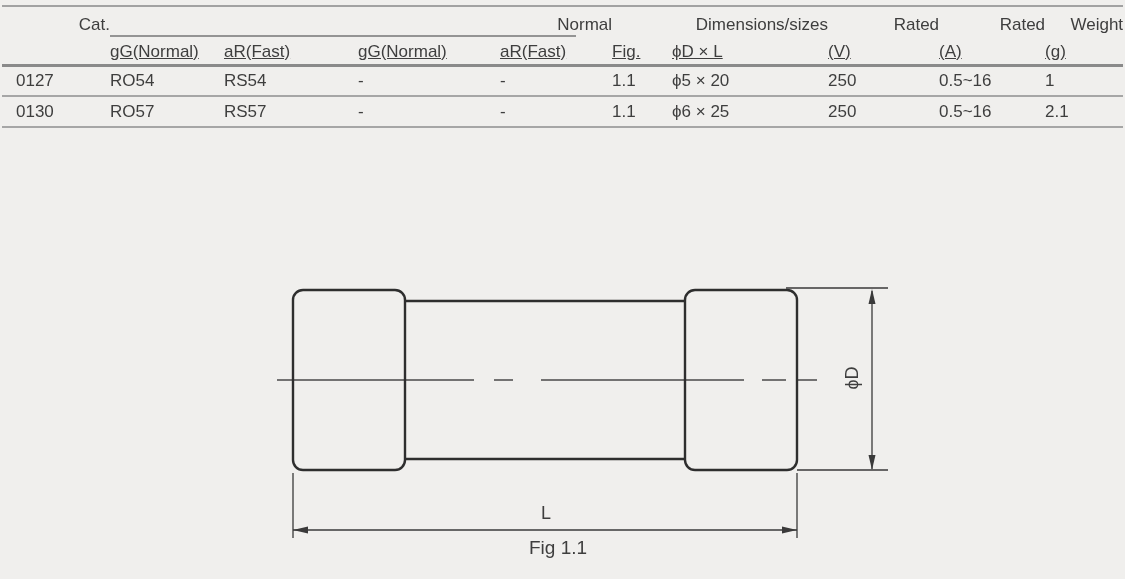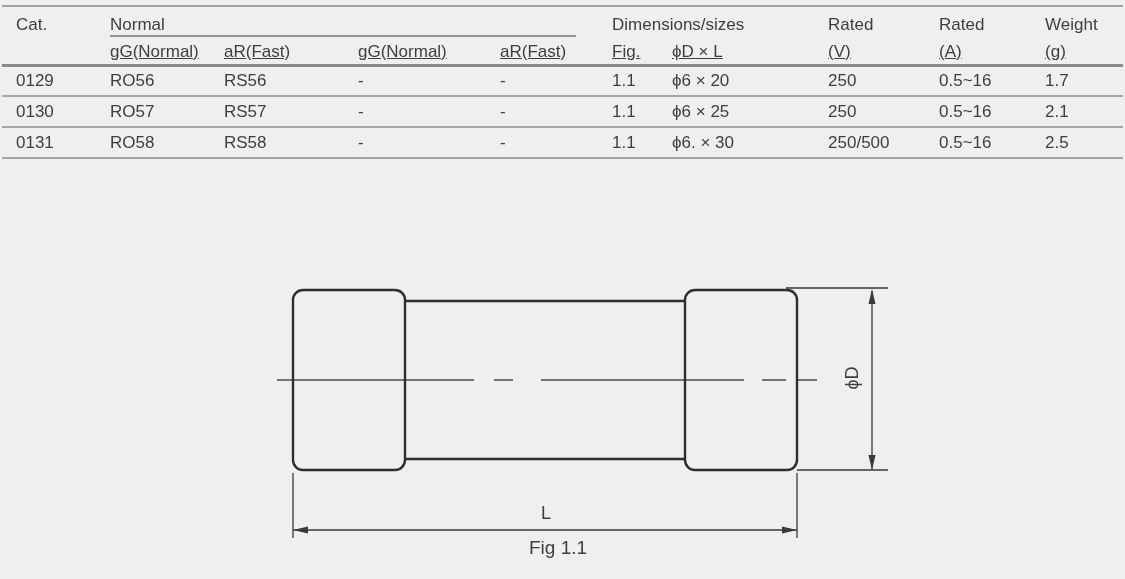--- a/index.html
+++ b/index.html
@@ -22,21 +22,21 @@
     border-top: 2px solid #a2a2a2;
   }
   table.spec td {
     padding: 0;
     font-size: 17px;
     white-space: nowrap;
     overflow: visible;
     position: relative;
     vertical-align: middle;
   }
-  tr.h1 { height: 33px; }
+  tr.h1 { height: 33px; text-align: right; }
   tr.h2 { height: 33px; }
   tr.h3 { height: 26px; text-decoration: underline; }
   tr.h1 td, tr.h2 td { vertical-align: bottom; padding-bottom: 4px; }
   tr.h3 td { border-bottom: 3px solid #8a8a8a; padding-bottom: 2px; vertical-align: bottom; }
   tbody tr { height: 31px; }
   tbody td { border-bottom: 2px solid #a6a6a6; }
 
   .c1 { padding-left: 14px !important; }
   .pad12 { padding-left: 12px; margin-top: 7px; }
   .pad8  { padding-left: 8px; }
@@ -94,54 +94,42 @@
       <td>aR(Fast)</td>
       <td class="pad12">Fig.</td>
       <td class="pad8">ϕD × L</td>
       <td>(V)</td>
       <td>(A)</td>
       <td class="pad22">(g)</td>
     </tr>
   </thead>
   <tbody>
     <tr>
-      <td class="c1">0129</td>
-      <td>RO56</td>
-      <td>RS56</td>
+      <td class="c1">0127</td>
+      <td>RO54</td>
+      <td>RS54</td>
       <td>-</td>
       <td>-</td>
       <td>1.1</td>
-      <td>ϕ6 × 20</td>
+      <td>ϕ5 × 20</td>
       <td>250</td>
       <td>0.5~16</td>
-      <td>1.7</td>
+      <td>1</td>
     </tr>
     <tr>
       <td class="c1">0130</td>
       <td>RO57</td>
       <td>RS57</td>
       <td>-</td>
       <td>-</td>
       <td>1.1</td>
       <td>ϕ6 × 25</td>
       <td>250</td>
       <td>0.5~16</td>
       <td>2.1</td>
-    </tr>
-    <tr>
-      <td class="c1">0131</td>
-      <td>RO58</td>
-      <td>RS58</td>
-      <td>-</td>
-      <td>-</td>
-      <td>1.1</td>
-      <td>ϕ6. × 30</td>
-      <td>250/500</td>
-      <td>0.5~16</td>
-      <td>2.5</td>
     </tr>
   </tbody>
 </table>
 
 <svg class="figure" width="670" height="310" viewBox="250 262 670 310" xmlns="http://www.w3.org/2000/svg">
 
   <path class="cline" d="M277 380 H474 M494 380 H513 M541 380 H744 M762 380 H786 M796 380 H817"></path>
 
   <path class="shape" d="M405 301 H685"></path>
   <path class="shape" d="M405 459 H685"></path>

